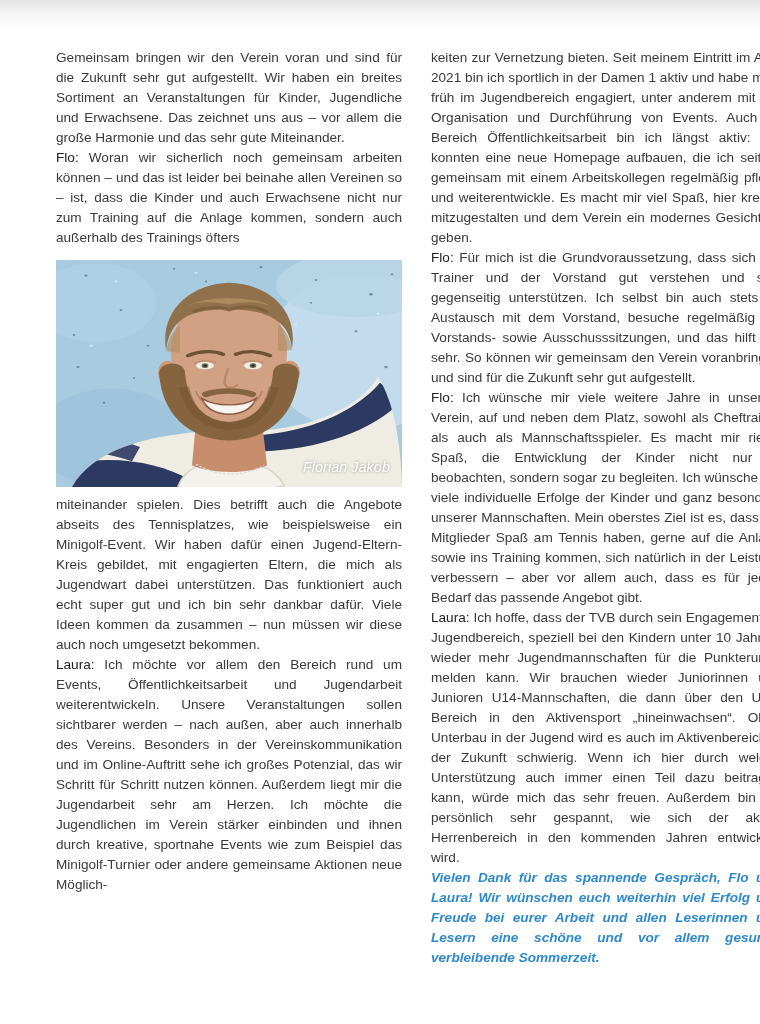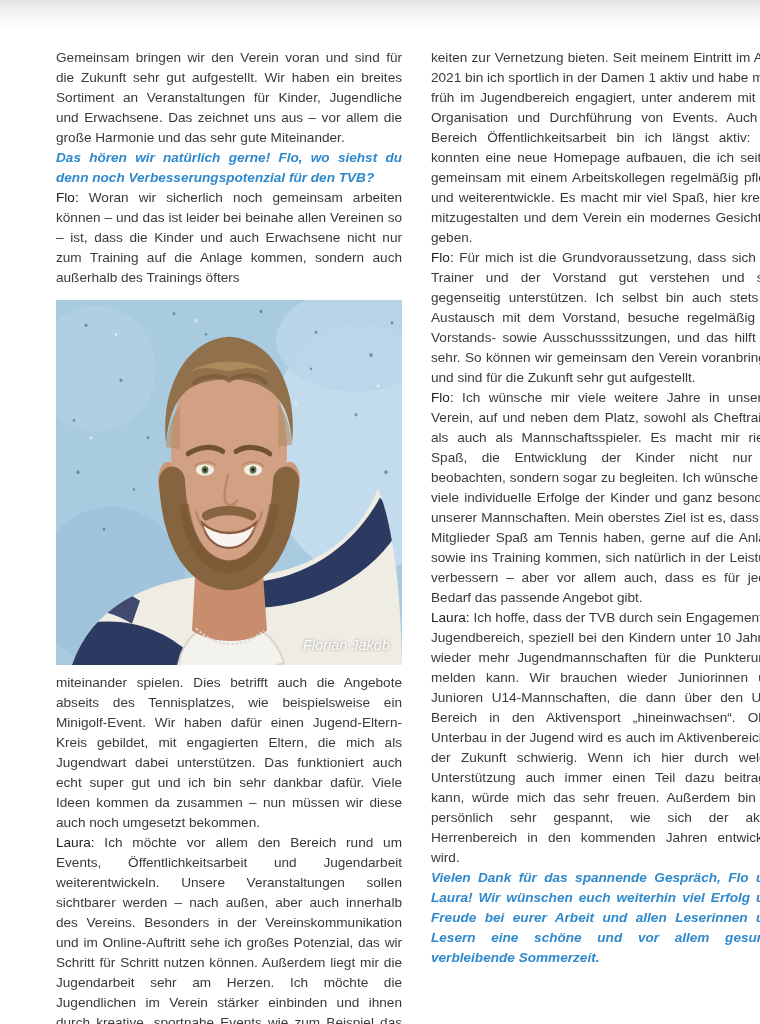--- a/index.html
+++ b/index.html
@@ -39,42 +39,41 @@
   .question{
     font-size:13.6px;
     line-height:20px;
     font-weight:bold;
     font-style:italic;
     color:var(--q-blue,#2f89cd);
     text-align:justify;
   }
   figure.photo{
     margin:12px 0 8px 0;
-    width:346px;height:365px;
+    width:346px;height:227px;
     position:relative;
     overflow:hidden;
   }
   figure.photo svg{display:block;width:100%;height:100%;}
   figure.photo figcaption{
     position:absolute;
     right:12px;bottom:12px;
     font-style:italic;
     font-size:14.5px;
     color:#ffffff;
     text-shadow:0 0 3px rgba(40,40,40,.45);
   }
 </style>
 </head>
 <body>
 
 <div class="page">
   <div class="cols">
     <div class="col left">
         <p class="body">Gemeinsam bringen wir den Verein voran und sind für die Zukunft sehr gut aufgestellt. Wir haben ein breites Sortiment an Veranstaltungen für Kinder, Jugendliche und Erwachsene. Das zeichnet uns aus – vor allem die große Harmonie und das sehr gute Miteinander.</p>
-        <p class="question">Das hören wir natürlich gerne! Flo, wo siehst du denn noch Verbesserungspotenzial für den TVB?</p>
         <p class="body"><strong>Flo:</strong> Woran wir sicherlich noch gemeinsam arbeiten können – und das ist leider bei beinahe allen Vereinen so – ist, dass die Kinder und auch Erwachsene nicht nur zum Training auf die Anlage kommen, sondern auch außerhalb des Trainings öfters</p>
   <figure class="photo">
     <svg viewBox="0 0 346 318" preserveAspectRatio="none" xmlns="http://www.w3.org/2000/svg" aria-hidden="true">
 
       <rect width="346" height="318" fill="#a9cbe0"></rect>
       <ellipse cx="305" cy="130" rx="95" ry="110" fill="#c8dfee" opacity="0.85"></ellipse>
       <ellipse cx="300" cy="35" rx="80" ry="45" fill="#b9d6e8" opacity="0.9"></ellipse>
       <ellipse cx="55" cy="250" rx="75" ry="70" fill="#9cc2da" opacity="0.8"></ellipse>
       <ellipse cx="40" cy="60" rx="60" ry="55" fill="#b2d1e5" opacity="0.7"></ellipse>
 

